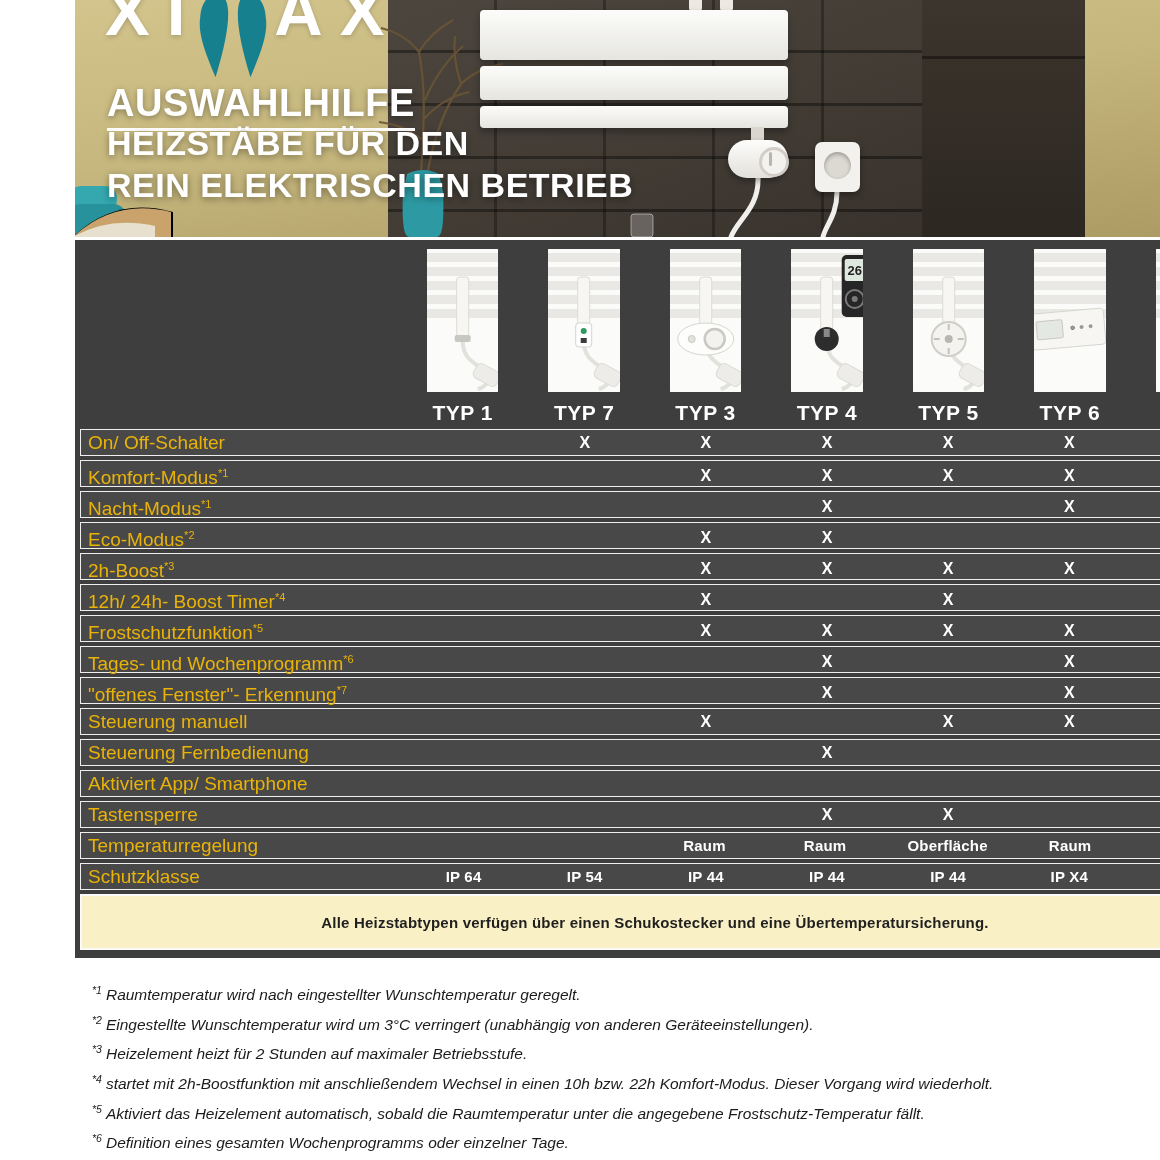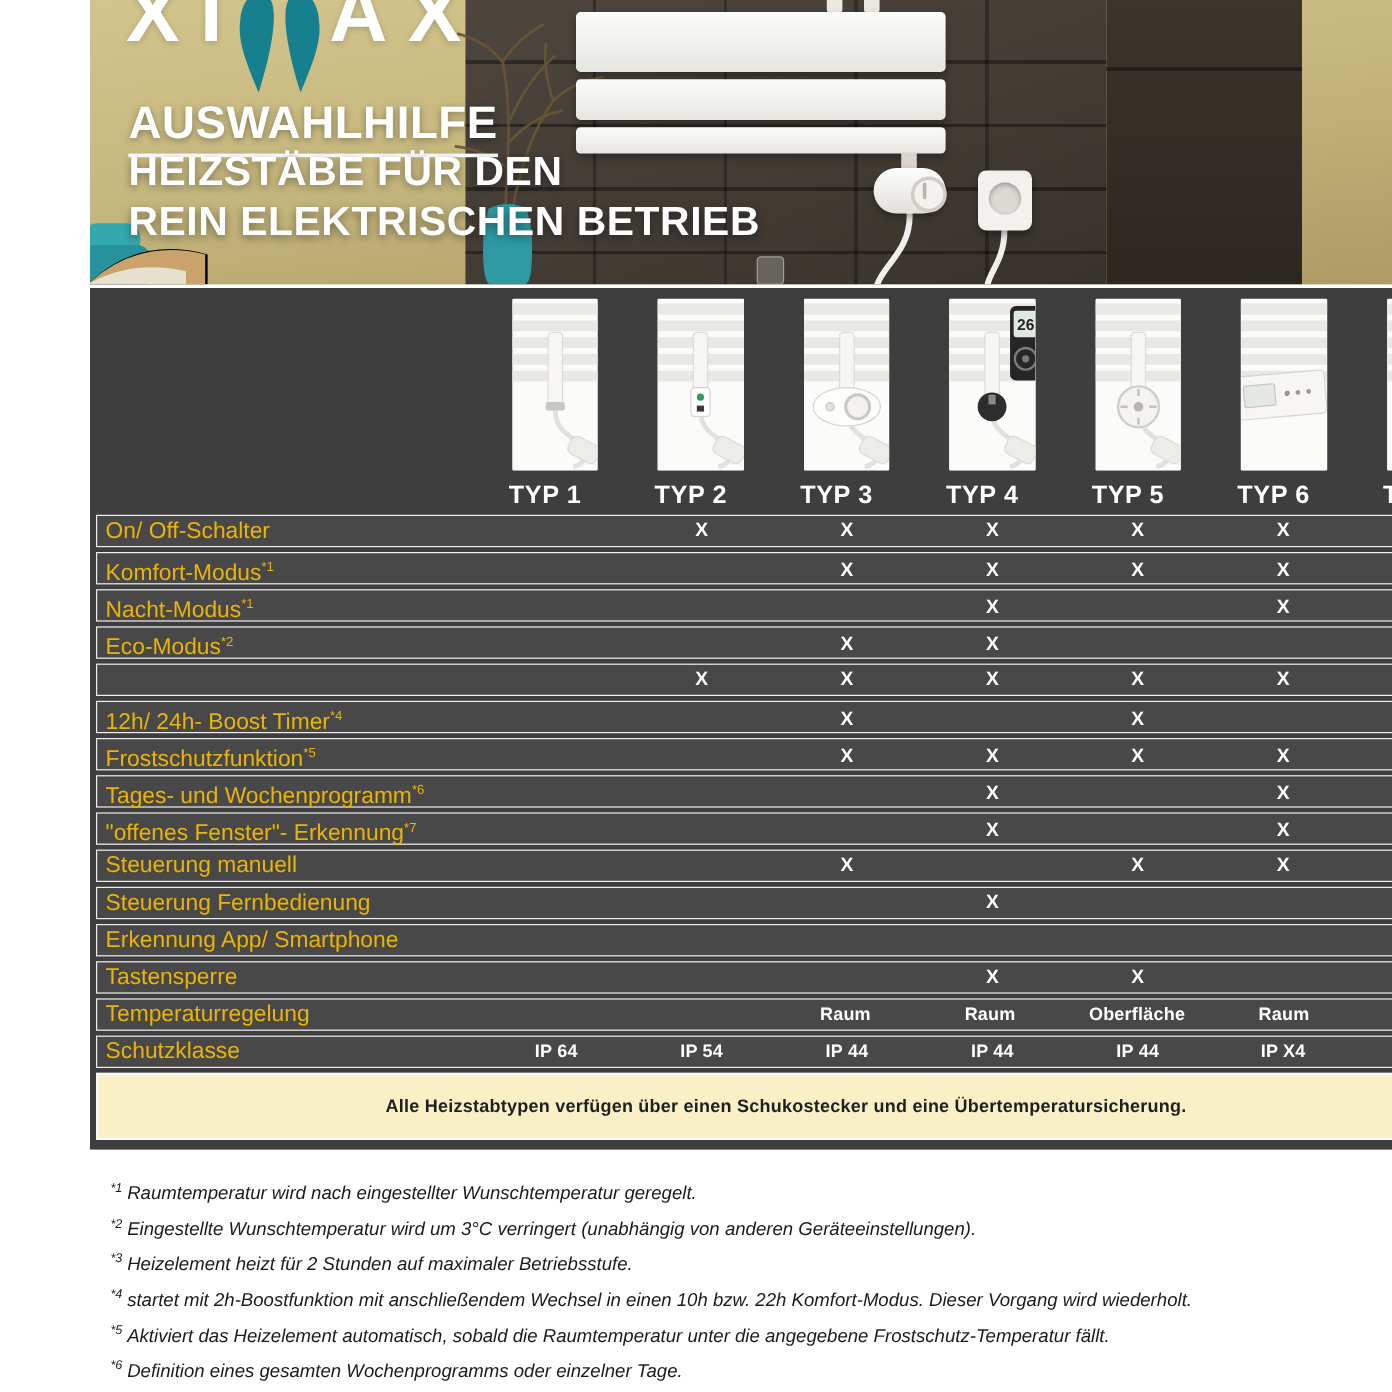--- a/index.html
+++ b/index.html
@@ -44,21 +44,21 @@
   .h-line{position:absolute;left:32px;color:#fff;font-size:34px;font-weight:800;letter-spacing:.5px;
       text-shadow:0 2px 7px rgba(0,0,0,.40);}
   .h-line1{top:124px;} .h-line2{top:166px;}
 
   
   .board{margin-top:3px;height:718px;background:#3e3e3e;padding:9px 5px 0;box-sizing:border-box;}
   .grid{display:grid;grid-template-columns:300px repeat(7,1fr);gap:44px;}
   .tiles{height:143px;margin-bottom:4px;}
   .tile{margin:0 3px;background:#fbfbfa;border-radius:1px;overflow:hidden;position:relative;}
   .typ-row{height:33px;align-items:center;}
-  .typ-label{color:#fff;font-size:21px;font-weight:700;letter-spacing:.5px;}
+  .typ-label{text-align:center;color:#fff;font-size:21px;font-weight:700;letter-spacing:.5px;}
   .frow{height:27px;margin-bottom:4px;border:1px solid #efefef;background:#484848;
       box-sizing:border-box;align-items:center;}
   .flabel{padding-left:7px;color:#eab308;font-size:19px;white-space:nowrap;overflow:visible;line-height:24px;}
   .flabel sup{font-size:11px;}
   .fmark{text-align:center;color:#ffffff;font-weight:700;}
   .mark-x{font-size:16px;} .mark-val{font-size:15px;letter-spacing:.2px;}
   .banner{margin-top:3px;height:52px;border:2px solid #fafafa;background:#faf0c5;
       display:flex;align-items:center;justify-content:center;
       color:#1f1f1f;font-size:15px;font-weight:700;letter-spacing:.2px;}
 
@@ -234,21 +234,21 @@
               <rect x="2" y="60" width="90" height="9" rx="4" fill="#e9e8e4"></rect>
               <rect x="41" y="0" width="12" height="40" fill="#f1f0ec" stroke="#dcdbd6"></rect>
                                <rect x="22" y="40" width="50" height="52" rx="7" fill="#fdfdfc" stroke="#d9d8d3"></rect>
                                <rect x="31" y="52" width="18" height="16" rx="2" fill="#1d2a38"></rect>
                                <rect x="34" y="55" width="12" height="10" rx="1" fill="#2e5f72"></rect>
             </svg></div>
         </div>
       <div class="grid typ-row" id="typ-row">
           <div></div>
           <div class="typ-label">TYP 1</div>
-          <div class="typ-label">TYP 2</div>
+          <div class="typ-label">TYP 7</div>
           <div class="typ-label">TYP 3</div>
           <div class="typ-label">TYP 4</div>
           <div class="typ-label">TYP 5</div>
           <div class="typ-label">TYP 6</div>
           <div class="typ-label">TYP 7</div>
         </div>
       <div id="feature-rows">
           <div class="grid frow">
             <div class="flabel">On/ Off-Schalter</div>
             <div class="fmark mark-val"></div>
@@ -283,20 +283,21 @@
             <div class="flabel">Eco-Modus<sup>*2</sup></div>
             <div class="fmark mark-val"></div>
             <div class="fmark mark-val"></div>
             <div class="fmark mark-x">X</div>
             <div class="fmark mark-x">X</div>
             <div class="fmark mark-val"></div>
             <div class="fmark mark-val"></div>
             <div class="fmark mark-x">X</div>
           </div>
           <div class="grid frow">
+            <div class="flabel">2h-Boost<sup>*3</sup></div>
             <div class="fmark mark-val"></div>
             <div class="fmark mark-val"></div>
             <div class="fmark mark-x">X</div>
             <div class="fmark mark-x">X</div>
             <div class="fmark mark-x">X</div>
             <div class="fmark mark-x">X</div>
             <div class="fmark mark-x">X</div>
           </div>
           <div class="grid frow">
             <div class="flabel">12h/ 24h- Boost Timer<sup>*4</sup></div>
@@ -352,21 +353,21 @@
             <div class="flabel">Steuerung Fernbedienung</div>
             <div class="fmark mark-val"></div>
             <div class="fmark mark-val"></div>
             <div class="fmark mark-val"></div>
             <div class="fmark mark-x">X</div>
             <div class="fmark mark-val"></div>
             <div class="fmark mark-val"></div>
             <div class="fmark mark-val"></div>
           </div>
           <div class="grid frow">
-            <div class="flabel">Erkennung App/ Smartphone</div>
+            <div class="flabel">Aktiviert App/ Smartphone</div>
             <div class="fmark mark-val"></div>
             <div class="fmark mark-val"></div>
             <div class="fmark mark-val"></div>
             <div class="fmark mark-val"></div>
             <div class="fmark mark-val"></div>
             <div class="fmark mark-val"></div>
             <div class="fmark mark-x">X</div>
           </div>
           <div class="grid frow">
             <div class="flabel">Tastensperre</div>

